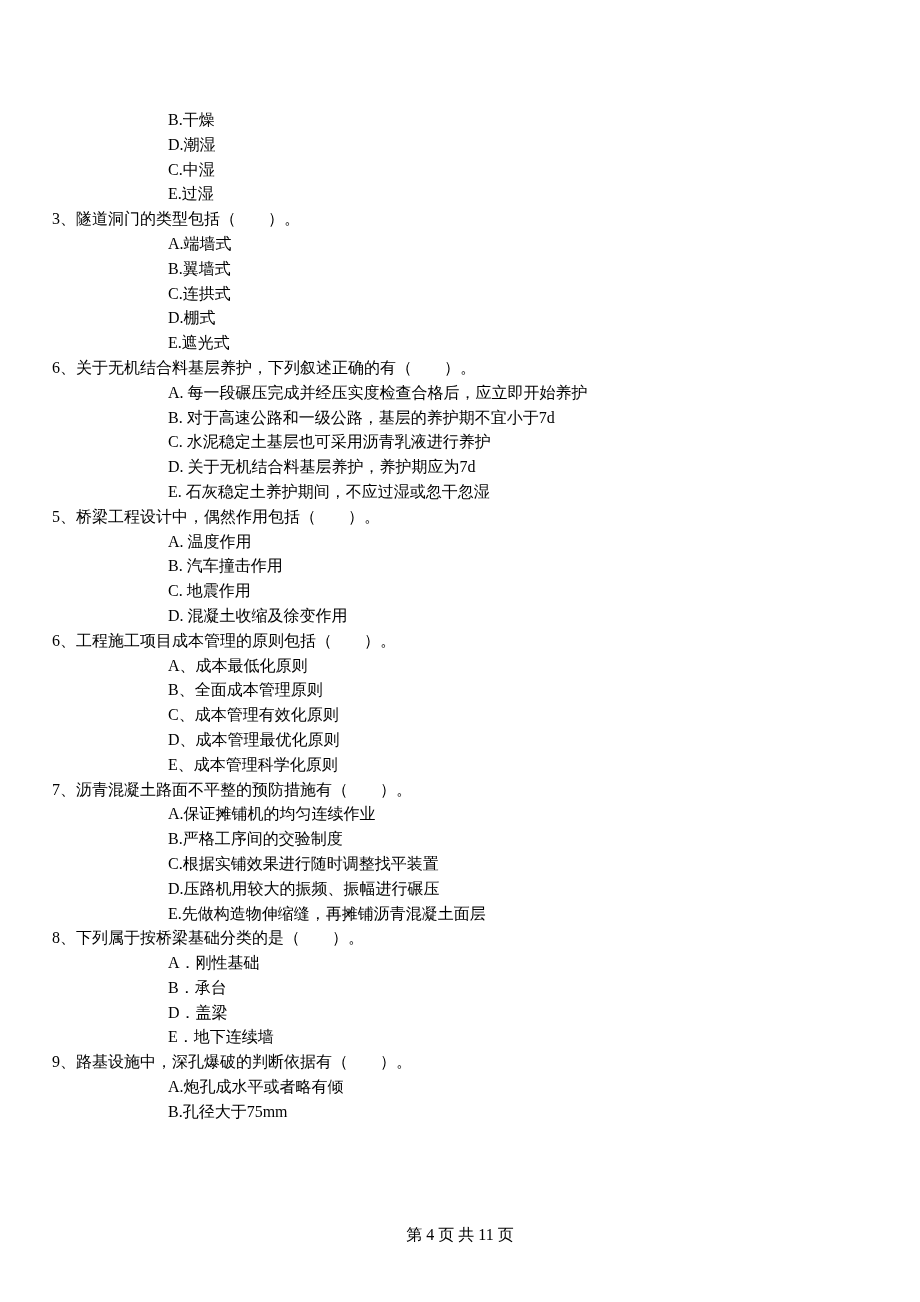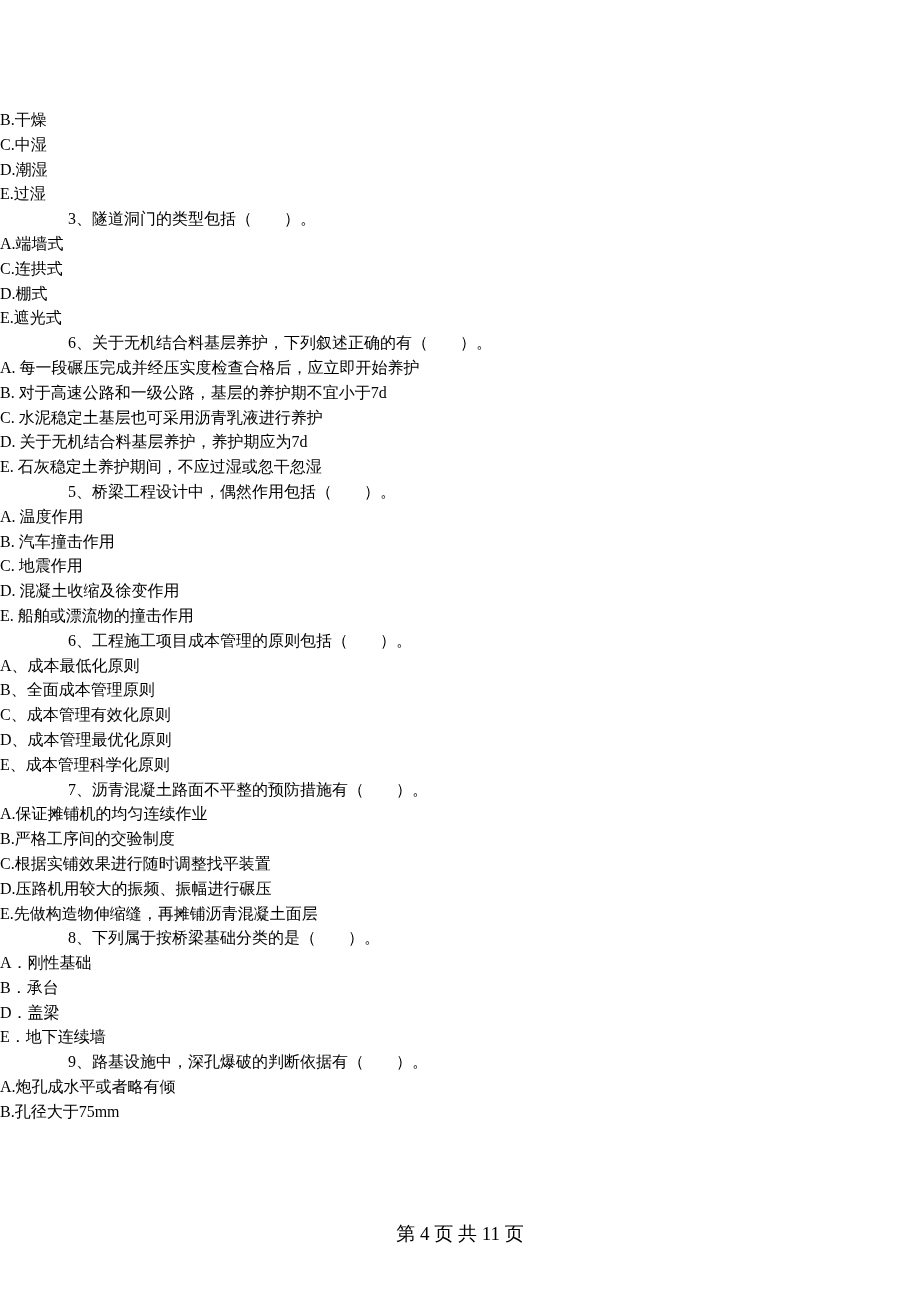--- a/index.html
+++ b/index.html
@@ -11,60 +11,61 @@
     color: #000;
     width: 920px;
     height: 1302px;
     position: relative;
     line-height: 1.55;
   }
   .page {
     padding: 108px 0 0 0;
   }
   .option-row {
+    padding-left: 168px;
   }
   .question-row {
-    padding-left: 68px;
+    padding-left: 52px;
   }
   .footer {
     position: absolute;
     bottom: 54px;
     width: 100%;
     text-align: center;
-    font-size: 19px;
+    font-size: 16px;
   }
 </style>
 </head>
 <body>
 
 <div class="page">
   <div id="orphan-container">
       <div class="option-row">B.干燥</div>
+      <div class="option-row">D.潮湿</div>
       <div class="option-row">C.中湿</div>
-      <div class="option-row">D.潮湿</div>
       <div class="option-row">E.过湿</div>
     </div>
   <div id="questions-container">
       <div class="question-row">3、隧道洞门的类型包括（　　）。</div>
       <div class="option-row">A.端墙式</div>
+      <div class="option-row">B.翼墙式</div>
       <div class="option-row">C.连拱式</div>
       <div class="option-row">D.棚式</div>
       <div class="option-row">E.遮光式</div>
       <div class="question-row">6、关于无机结合料基层养护，下列叙述正确的有（　　）。</div>
       <div class="option-row">A. 每一段碾压完成并经压实度检查合格后，应立即开始养护</div>
       <div class="option-row">B. 对于高速公路和一级公路，基层的养护期不宜小于7d</div>
       <div class="option-row">C. 水泥稳定土基层也可采用沥青乳液进行养护</div>
       <div class="option-row">D. 关于无机结合料基层养护，养护期应为7d</div>
       <div class="option-row">E. 石灰稳定土养护期间，不应过湿或忽干忽湿</div>
       <div class="question-row">5、桥梁工程设计中，偶然作用包括（　　）。</div>
       <div class="option-row">A. 温度作用</div>
       <div class="option-row">B. 汽车撞击作用</div>
       <div class="option-row">C. 地震作用</div>
       <div class="option-row">D. 混凝土收缩及徐变作用</div>
-      <div class="option-row">E. 船舶或漂流物的撞击作用</div>
       <div class="question-row">6、工程施工项目成本管理的原则包括（　　）。</div>
       <div class="option-row">A、成本最低化原则</div>
       <div class="option-row">B、全面成本管理原则</div>
       <div class="option-row">C、成本管理有效化原则</div>
       <div class="option-row">D、成本管理最优化原则</div>
       <div class="option-row">E、成本管理科学化原则</div>
       <div class="question-row">7、沥青混凝土路面不平整的预防措施有（　　）。</div>
       <div class="option-row">A.保证摊铺机的均匀连续作业</div>
       <div class="option-row">B.严格工序间的交验制度</div>
       <div class="option-row">C.根据实铺效果进行随时调整找平装置</div>

